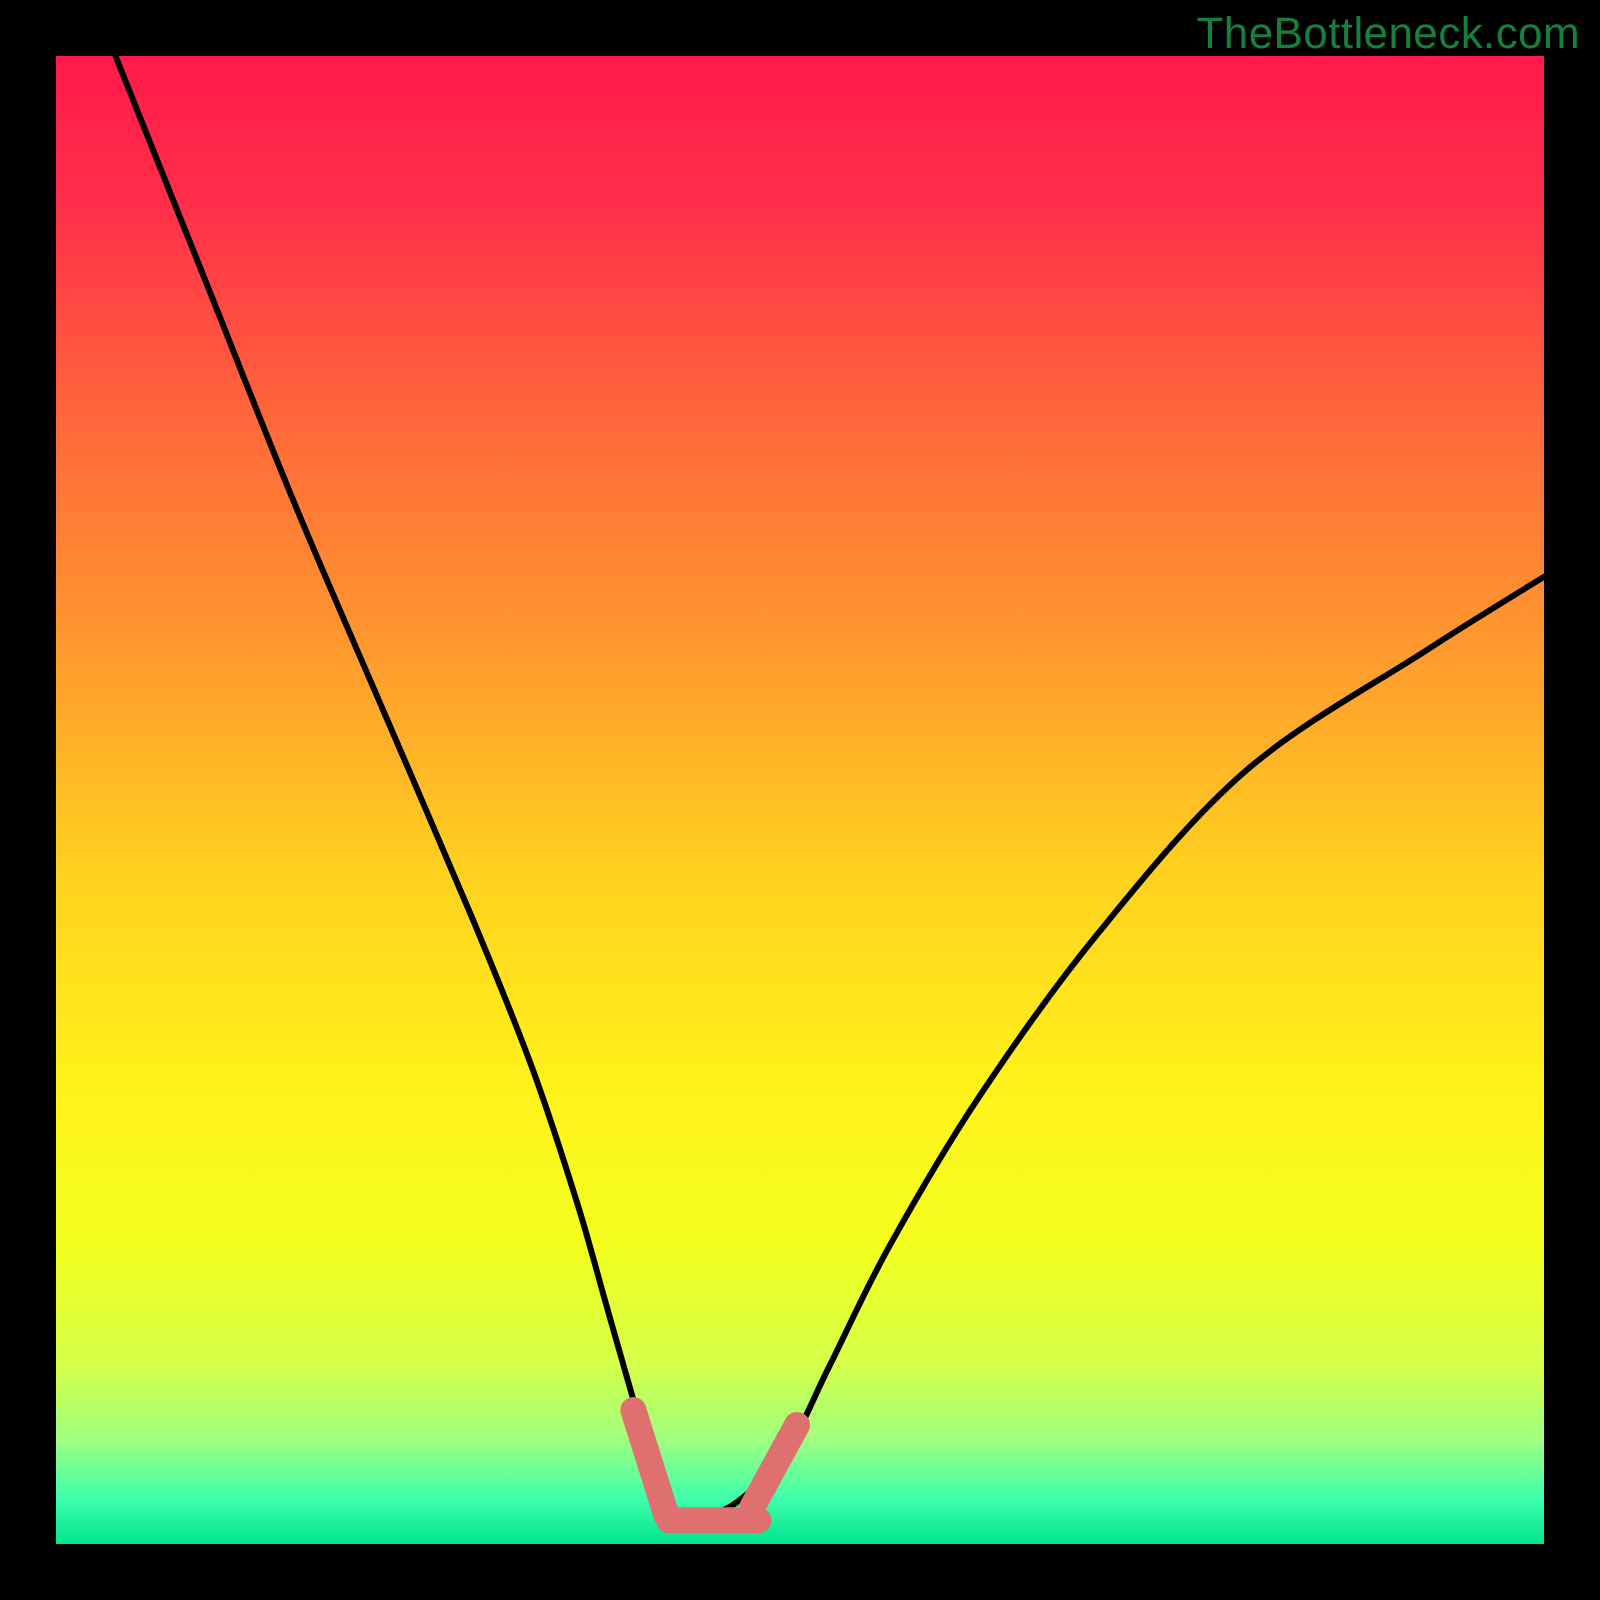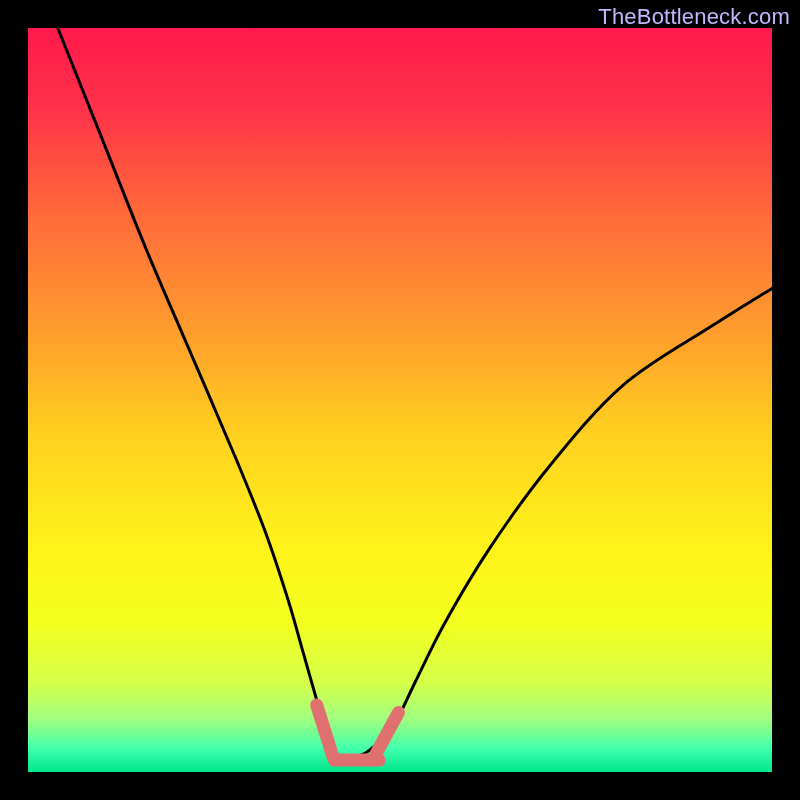--- a/index.html
+++ b/index.html
@@ -16,21 +16,21 @@
     left: 0;
     top: 0;
     width: 800px;
     height: 800px;
     background: #000;
   }
   .watermark {
     position: absolute;
     top: 4px;
     right: 10px;
-    color: #c4b5fd;
+    color: #15803d;
     font-size: 22px;
     font-weight: 500;
     letter-spacing: 0.2px;
     user-select: none;
   }
   .plot {
     position: absolute;
     left: 28px;
     top: 28px;
     width: 744px;

